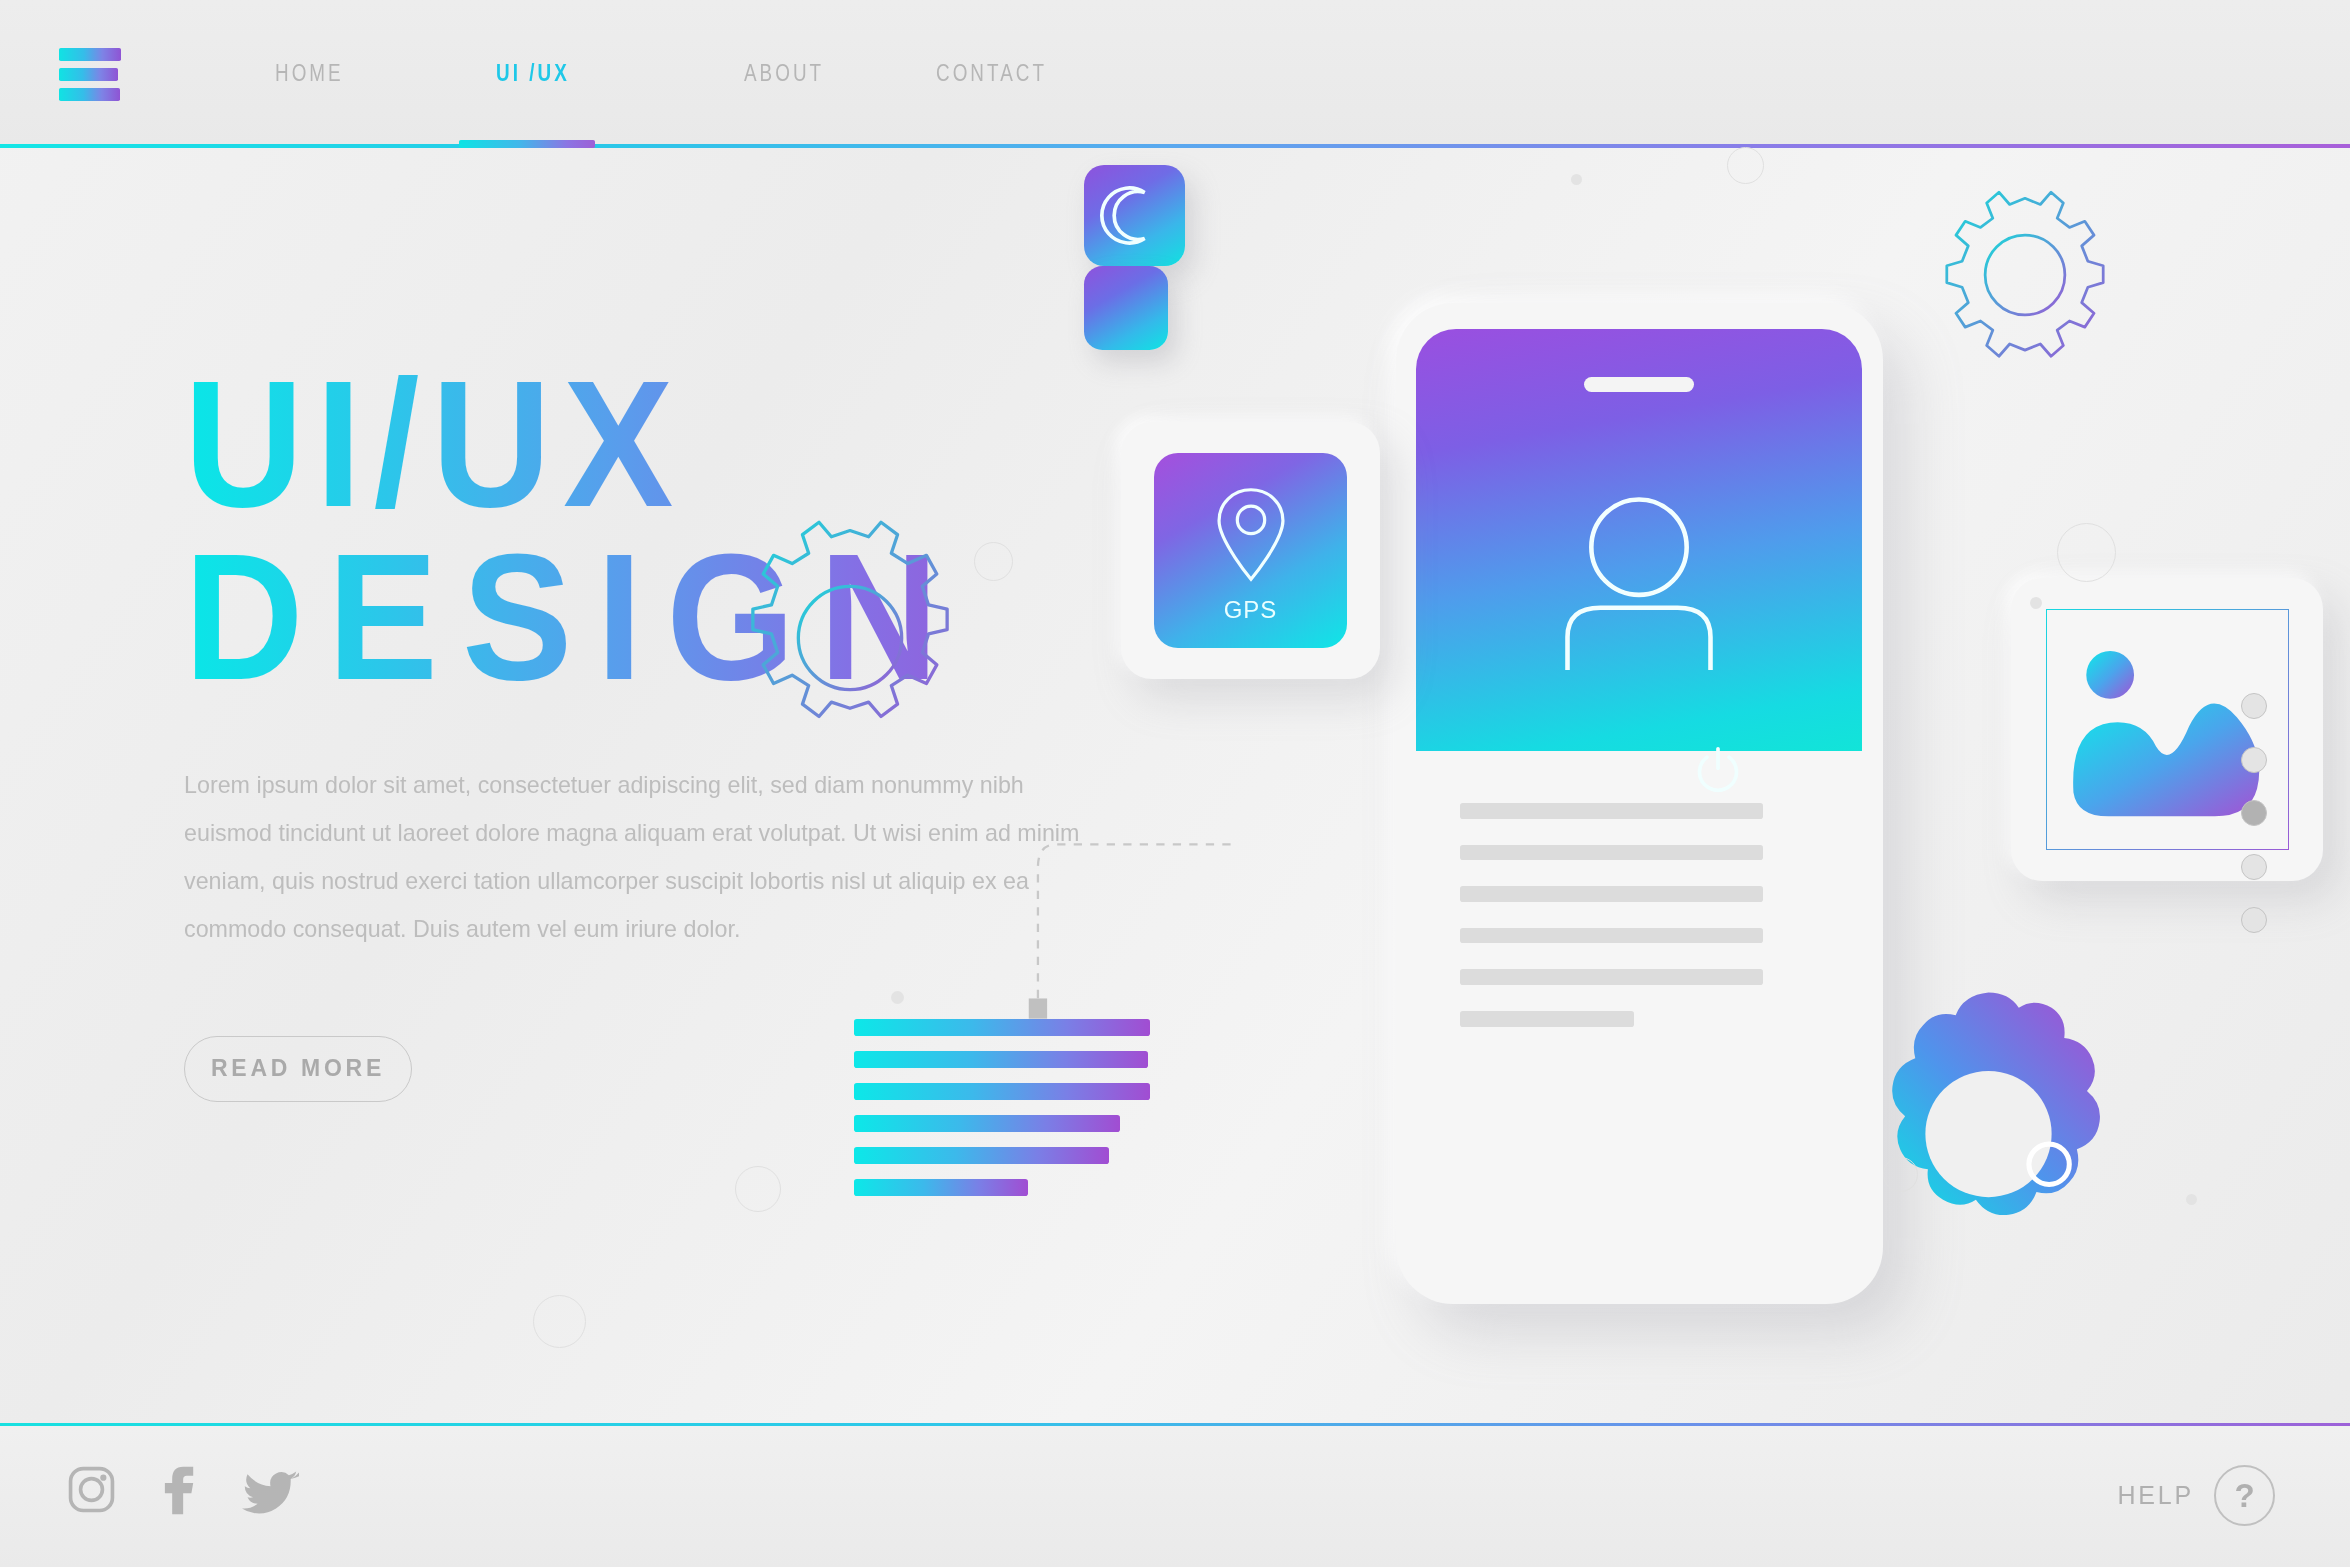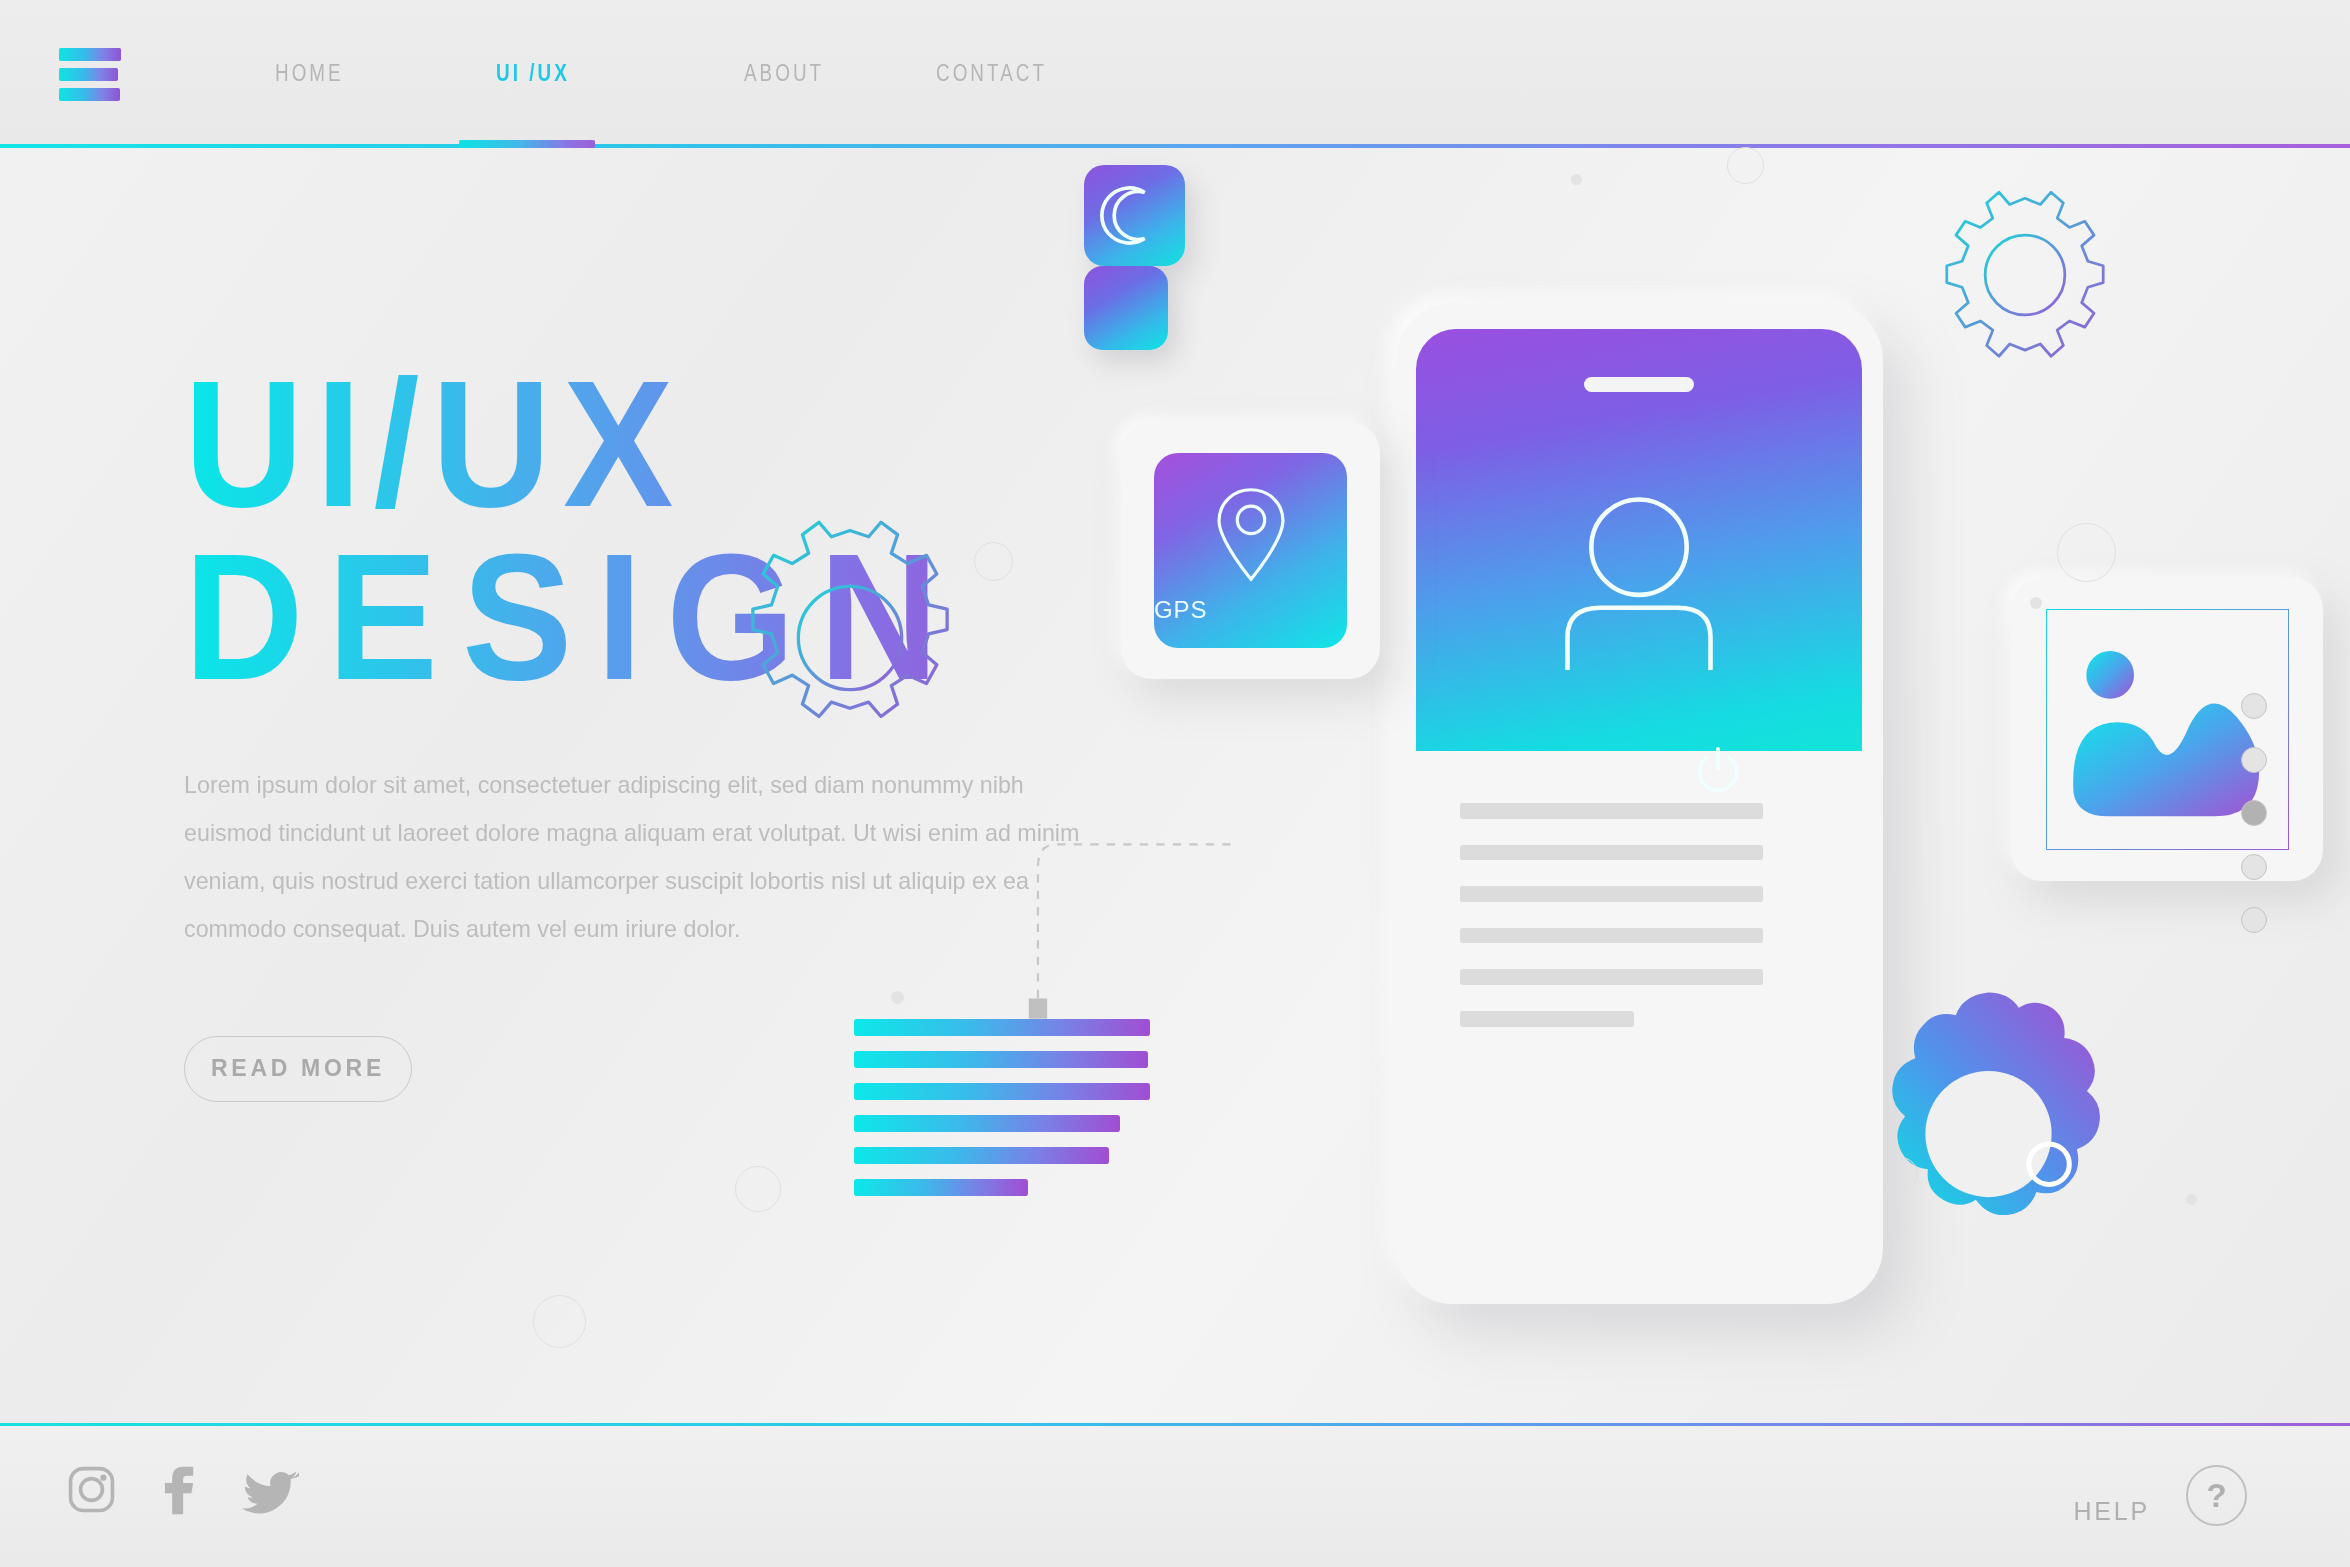--- a/index.html
+++ b/index.html
@@ -120,21 +120,21 @@
   .card-inner{ position:absolute; border-radius:24px; }
 
   
   .card-moon{ left:-18.4px; top:156px; width:101px; height:101px; border-radius:20px;
     background:linear-gradient(150deg,#8e52dd 0%,#6f6ce6 35%,#3ab6ea 70%,#11e2e0 100%);
     box-shadow:9.2px 13px 26px rgba(150,150,160,.3);}
   
   .card-gps{ left:37px; top:257px; width:259px; height:257px; }
   .card-gps .card-inner{ left:33px; top:31px; width:193px; height:195px;
     background:linear-gradient(150deg,#a54fdd 0%,#7f66e4 30%,#3fb2ea 65%,#0fe6e6 100%); }
-  .gps-label{ position:absolute; left:0; right:0; bottom:24px; 
+  .gps-label{ position:absolute; left:0; right:0; bottom:24px; text-align:center;
     color:#eaffff; font-size:24px; letter-spacing:0.9px; }
   .gps-pin{ position:absolute; left:50%; top:31px; transform:translateX(-50%); width:84px; height:101px;}
 
   
   .card-img{ left:927px; top:413px; width:312px; height:303px; }
   .card-img .card-inner{ left:35px; top:31px; width:243px; height:241px;
     border:1.8px solid; border-image:linear-gradient(135deg,#15d9e0,#9a5ad6) 1;
     border-radius:29px; background:transparent;}
   .img-svg{ position:absolute; left:42px; top:40px; width:230px; height:224px; }
 
@@ -171,21 +171,21 @@
 
   
   .footer-line{ position:absolute; left:0; bottom:142px; width:2351px; height:2.8px;
     background:linear-gradient(90deg,#18e0e0 0%,#2ec7e9 40%,#6a91ea 72%,#9d61d8 100%); }
   .footer{
     position:absolute; left:0; bottom:0; width:2351px; height:142px;
     background:linear-gradient(180deg,#f0f0f0,#eaeaea);
   }
   .socials{ position:absolute; left:66px; top:37px; display:flex; gap:44px; align-items:center; }
   .soc{ cursor:pointer; }
-  .help-wrap{ position:absolute; right:104px; top:39px; display:flex; align-items:flex-end; gap:36px; cursor:pointer;}
+  .help-wrap{ position:absolute; right:76px; top:39px; display:flex; align-items:center; gap:20px; cursor:pointer;}
   .help-label{ font-size:25px; letter-spacing:2.8px; color:#b0b0b0; font-weight:500;
     font-family:"Liberation Sans Narrow","Liberation Sans",sans-serif;}
   .help-circle{ width:61px; height:61px; border-radius:50%; border:2.8px solid #c0c0c0;
     display:flex; align-items:center; justify-content:center; color:#b0b0b0; font-size:33px; font-weight:600;}
 </style>
 </head>
 <body>
 
 <div class="navbar">
 

